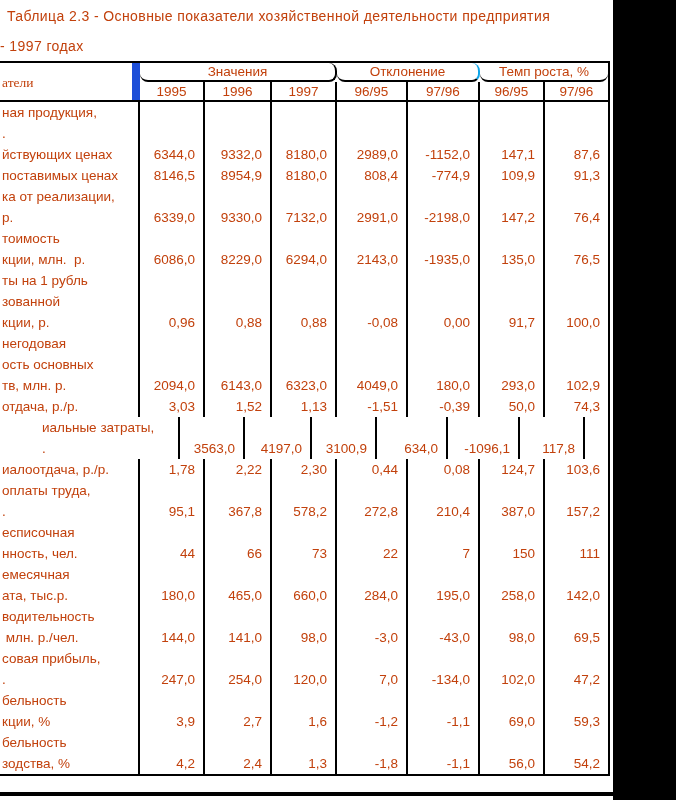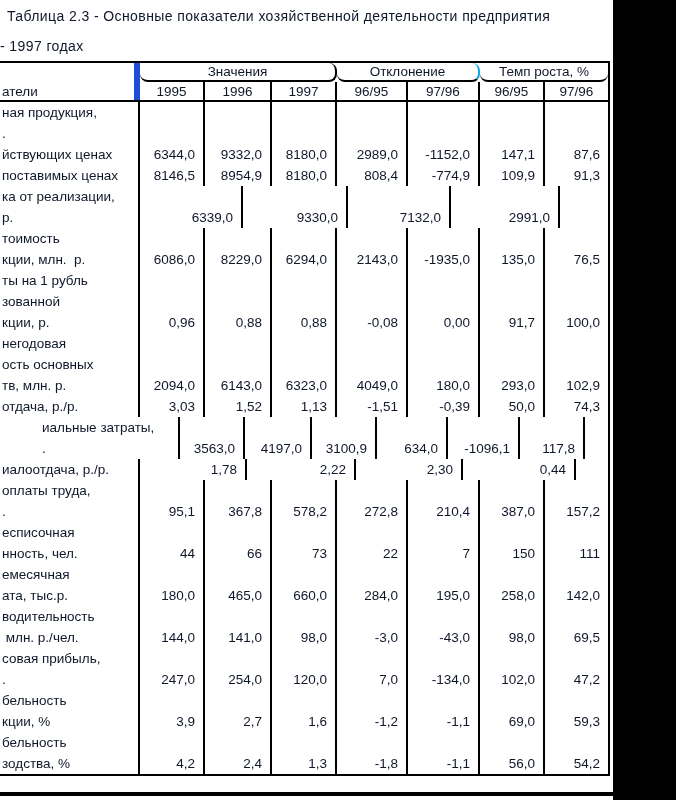--- a/index.html
+++ b/index.html
@@ -1,37 +1,37 @@
 <!DOCTYPE html>
 <html><head>
 <meta charset="utf-8">
 <style>
   html,body{margin:0;padding:0;background:#888;}
   .screen{
     position:relative;width:676px;height:800px;background:#fff;overflow:hidden;
-    font-family:"Liberation Sans", sans-serif;color:#0f172a;
+    font-family:"Liberation Sans", sans-serif;color:#c2410c;
     -webkit-font-smoothing:none;
   }
   .title1{position:absolute;left:7px;top:8px;font-size:14px;letter-spacing:0.4px;white-space:pre;}
   .title2{position:absolute;left:0;top:38px;font-size:14px;letter-spacing:0.4px;white-space:pre;}
 
   .tbl{
     position:absolute;left:0;top:61px;width:610px;box-sizing:border-box;
     border-top:2px solid #000;border-right:2px solid #000;border-bottom:2px solid #000;
     font-size:13.5px;
   }
   .thead{
     display:grid;
     grid-template-columns:140px 65px 67px 65px 71px 72px 65px 63px;
     grid-template-rows:19px 18px;
     border-bottom:2px solid #000;
   }
   .hc{box-sizing:border-box;overflow:hidden;}
-  .corner{grid-column:1;grid-row:1/3;border-right:6px solid #1d4ed8;
-    display:flex;align-items:flex-end;padding:0 0 1px 2px;}
+  .corner{grid-column:1;grid-row:1/3;border-right:8px solid #1d4ed8;
+    display:flex;align-items:flex-end;padding:0 0 9px 2px;font-family:Liberation Serif, serif;}
   .g{display:flex;align-items:center;justify-content:center;border-bottom:2px solid #000;border-radius:8px;}
   .g1{grid-column:2/5;grid-row:1;border-right:2px solid #000;}
   .g2{grid-column:5/7;grid-row:1;border-right:2px solid #0ea5e9;}
   .g3{grid-column:7/9;grid-row:1;}
   .y{grid-row:2;display:flex;align-items:center;justify-content:center;border-right:2px solid #000;}
   .y7{border-right:none;}
 
   .brow{
     display:grid;
     grid-template-columns:140px 65px 67px 65px 71px 72px 65px 63px;
@@ -101,21 +101,21 @@
             <div class="lline">поставимых ценах</div>
           </div>
           <div class="val">8146,5</div>
           <div class="val">8954,9</div>
           <div class="val">8180,0</div>
           <div class="val">808,4</div>
           <div class="val">-774,9</div>
           <div class="val">109,9</div>
           <div class="val last">91,3</div>
         </div>
-        <div class="brow" style="height: 42px; gap: 38px;">
+        <div class="brow" style="height: 42px;">
           <div class="lab">
             <div class="lline">ка от реализации,</div>
             <div class="lline">р.</div>
           </div>
           <div class="val">6339,0</div>
           <div class="val">9330,0</div>
           <div class="val">7132,0</div>
           <div class="val">2991,0</div>
           <div class="val">-2198,0</div>
           <div class="val">147,2</div>
@@ -180,21 +180,21 @@
             <div class="lline">.</div>
           </div>
           <div class="val">3563,0</div>
           <div class="val">4197,0</div>
           <div class="val">3100,9</div>
           <div class="val">634,0</div>
           <div class="val">-1096,1</div>
           <div class="val">117,8</div>
           <div class="val last">73,8</div>
         </div>
-        <div class="brow" style="height: 21px; gap: 42px;">
+        <div class="brow" style="height: 21px;">
           <div class="lab">
             <div class="lline">иалоотдача, р./р.</div>
           </div>
           <div class="val">1,78</div>
           <div class="val">2,22</div>
           <div class="val">2,30</div>
           <div class="val">0,44</div>
           <div class="val">0,08</div>
           <div class="val">124,7</div>
           <div class="val last">103,6</div>

